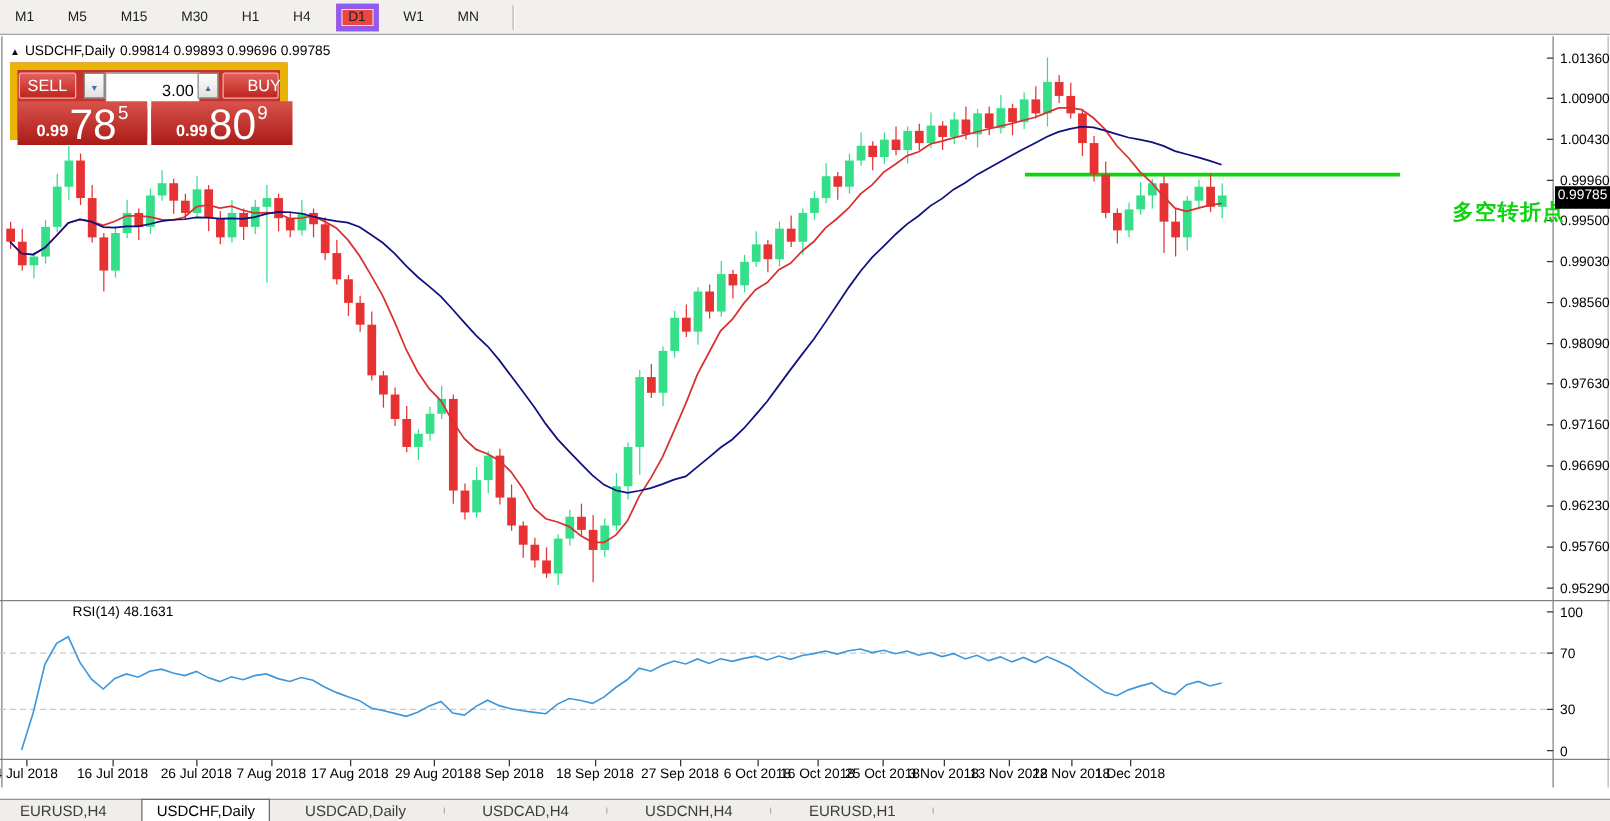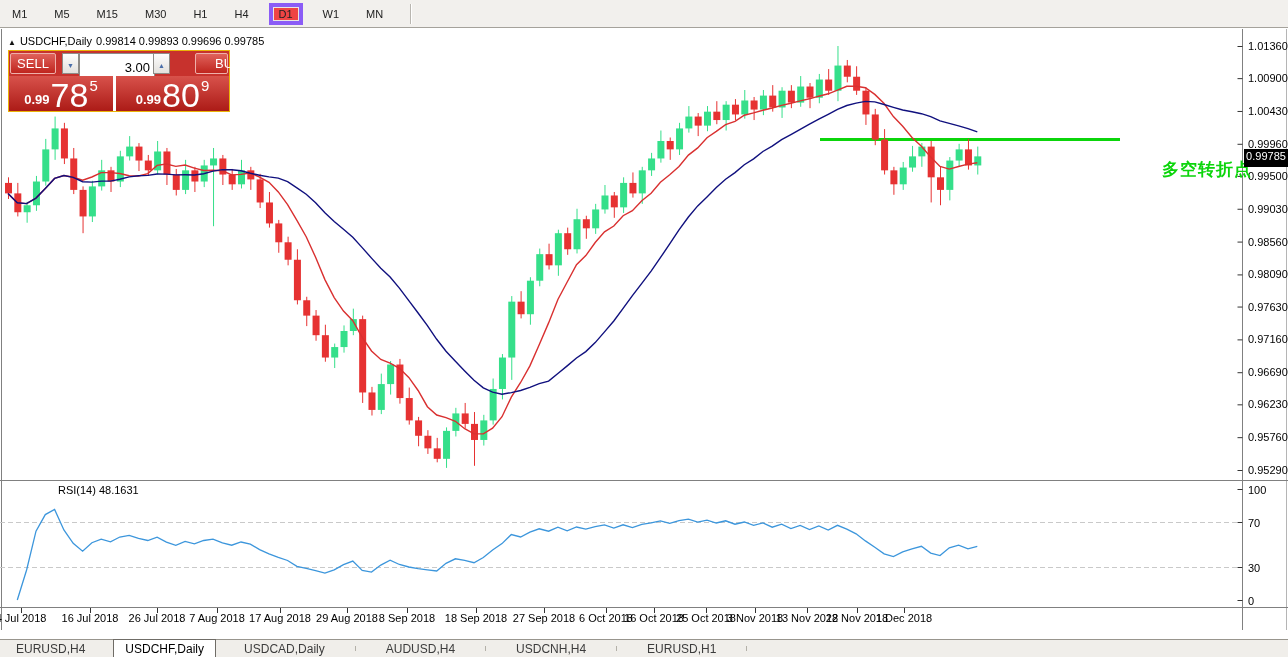--- a/index.html
+++ b/index.html
@@ -16,26 +16,26 @@
   .tf.active{background:#ef4444;border:4px solid #8b5cf6;box-shadow:inset 0 0 0 1px #e8e6e2;}
   .tb-sep{width:1px;height:20px;background:#b9b6b0;border-right:1px solid #fff;margin-left:8px;}
 
   
   .ohlc{position:absolute;left:8px;top:35px;font-size:11px;color:#000;z-index:6;white-space:nowrap;}
   .ohlc .collapse{font-size:8px;margin-right:4px;color:#111;}
   .ohlc span{margin-right:4px;}
 
   
   .qpanel{position:absolute;left:8px;top:50px;width:222px;height:62px;background:#c7322d;
-          border:1px solid #eab308;box-sizing:border-box;z-index:6;}
+          border:6px solid #eab308;box-sizing:border-box;z-index:6;}
   .qpanel .sellbtn,.qpanel .buybtn{position:absolute;top:2px;height:21px;color:#fff;font-size:13px;
           background:linear-gradient(#e0625b,#bf251e);border:1px solid #eeb0aa;border-radius:2px;
           font-family:inherit;padding:0;}
   .qpanel .sellbtn{left:1px;width:46px;}
-  .qpanel .buybtn{right:1px;width:33px;padding-left:19px;}
+  .qpanel .buybtn{right:1px;width:45px;padding-left:19px;}
   .qpanel .spin{position:absolute;top:2px;width:17px;height:21px;background:linear-gradient(#fdfdfd,#e3e1dd);
           border:1px solid #8e8c88;padding:0;}
   .qpanel .spin.down{left:53px;}
   .qpanel .spin.up{left:144px;}
   .qpanel .spin .arr{font-size:7px;color:#4a6ea9;}
   .qpanel .vol{position:absolute;left:70px;top:2px;width:66px;height:19px;border:1px solid #8e8c88;
           text-align:right;font-size:13px;padding:4px 4px;font-family:inherit;}
   .bigbox{position:absolute;top:25px;height:35px;color:#fff;display:flex;align-items:flex-end;
           justify-content:center;background:linear-gradient(#d8524b,#ac1b17);}
   .bigbox.sell{left:0;width:104px;border-right:3px solid #fff;}
@@ -412,20 +412,20 @@
 
   <div class="rsi-label">RSI(14) 48.1631</div>
   <div class="annot">多空转折点</div>
   <div class="price-tag" style="top: 149px;">0.99785</div>
 
   <div class="tabbar" id="tabbar">
       <div class="tab">EURUSD,H4</div>
       <div class="tab active">USDCHF,Daily</div>
       <div class="tab">USDCAD,Daily</div>
       <div class="tab-sep"></div>
-      <div class="tab">AUDUSD,H4</div>
+      <div class="tab">USDCAD,H4</div>
       <div class="tab-sep"></div>
       <div class="tab">USDCNH,H4</div>
       <div class="tab-sep"></div>
       <div class="tab">EURUSD,H1</div>
       <div class="tab-sep"></div>
     </div>
 </div>
 
 </body></html>

